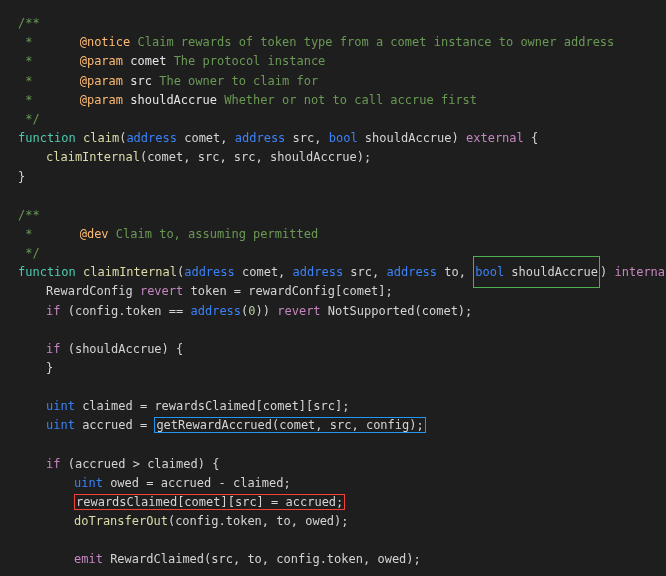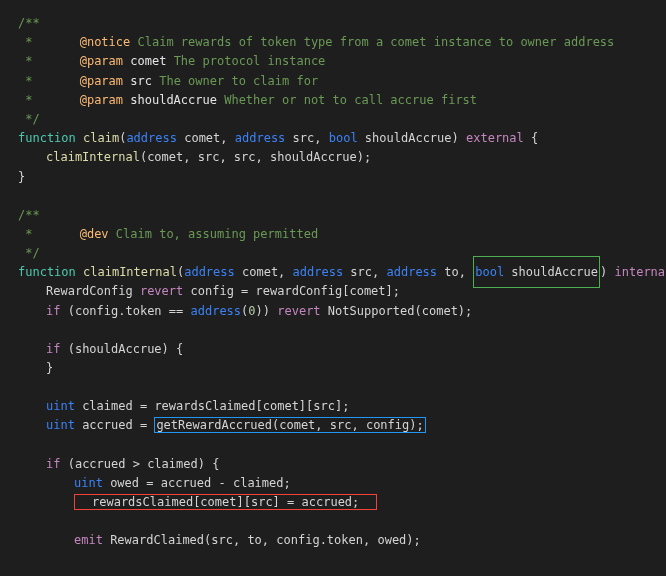--- a/index.html
+++ b/index.html
@@ -23,49 +23,50 @@
   .keyword { color: #c586c0; }
   .fn-kw { color: #4ec9b0; }
   .fn-name { color: #dcdcaa; }
   .type { color: #3b82f6; }
   .ident { color: #d4d4d4; }
   .punct { color: #d4d4d4; }
   .call { color: #dcdcaa; }
   .num { color: #b5cea8; }
   .box-green { border: 1.5px solid #4caf50; padding: 8px 1px; }
   .box-blue { border: 1.5px solid #2196f3; padding: 0 1px; }
-  .box-red { border: 1.5px solid #f44336; padding: 0 17px; }
+  .box-red { border: 1.5px solid #f44336; padding: 0 1px; }
   .blank { height: 19px; }
 </style>
 </head>
 <body>
 
 <div>
 <div class="line"><span class="comment">/**</span></div>
 <div class="line"><span class="comment"> * </span><span class="tag">@notice</span><span class="comment"> Claim rewards of token type from a comet instance to owner address</span></div>
 <div class="line"><span class="comment"> * </span><span class="tag">@param</span><span class="param-name"> comet</span><span class="comment"> The protocol instance</span></div>
 <div class="line"><span class="comment"> * </span><span class="tag">@param</span><span class="param-name"> src</span><span class="comment"> The owner to claim for</span></div>
 <div class="line"><span class="comment"> * </span><span class="tag">@param</span><span class="param-name"> shouldAccrue</span><span class="comment"> Whether or not to call accrue first</span></div>
 <div class="line"><span class="comment"> */</span></div>
 <div class="line"><span class="fn-kw">function</span><span class="fn-name"> claim</span><span class="punct">(</span><span class="type">address</span><span class="ident"> comet, </span><span class="type">address</span><span class="ident"> src, </span><span class="type">bool</span><span class="ident"> shouldAccrue) </span><span class="keyword">external</span><span class="punct"> {</span></div>
 <div class="line indent1"><span class="call">claimInternal</span><span class="ident">(comet, src, src, shouldAccrue);</span></div>
 <div class="line"><span class="punct">}</span></div>
 <div class="blank"></div>
 <div class="line"><span class="comment">/**</span></div>
 <div class="line"><span class="comment"> * </span><span class="tag">@dev</span><span class="comment"> Claim to, assuming permitted</span></div>
 <div class="line"><span class="comment"> */</span></div>
 <div class="line"><span class="fn-kw">function</span><span class="fn-name"> claimInternal</span><span class="punct">(</span><span class="type">address</span><span class="ident"> comet, </span><span class="type">address</span><span class="ident"> src, </span><span class="type">address</span><span class="ident"> to, </span><span class="box-green"><span class="type">bool</span><span class="ident"> shouldAccrue</span></span><span class="punct">) </span><span class="keyword">internal</span></div>
-<div class="line indent1"><span class="ident">RewardConfig </span><span class="keyword">revert</span><span class="ident"> config = rewardConfig[comet];</span></div>
+<div class="line indent1"><span class="ident">RewardConfig </span><span class="keyword">revert</span><span class="ident"> token = rewardConfig[comet];</span></div>
 <div class="line indent1"><span class="keyword">if</span><span class="ident"> (config.token == </span><span class="type">address</span><span class="punct">(</span><span class="num">0</span><span class="punct">)) </span><span class="keyword">revert</span><span class="ident"> NotSupported(comet);</span></div>
 <div class="blank"></div>
 <div class="line indent1"><span class="keyword">if</span><span class="ident"> (shouldAccrue) {</span></div>
 <div class="line indent1"><span class="punct">}</span></div>
 <div class="blank"></div>
 <div class="line indent1"><span class="type">uint</span><span class="ident"> claimed = rewardsClaimed[comet][src];</span></div>
 <div class="line indent1"><span class="type">uint</span><span class="ident"> accrued = </span><span class="box-blue ident">getRewardAccrued(comet, src, config);</span></div>
 <div class="blank"></div>
 <div class="line indent1"><span class="keyword">if</span><span class="ident"> (accrued &gt; claimed) {</span></div>
 <div class="line indent2"><span class="type">uint</span><span class="ident"> owed = accrued - claimed;</span></div>
 <div class="line indent2"><span class="box-red ident">rewardsClaimed[comet][src] = accrued;</span></div>
+<div class="line indent2"><span class="call">doTransferOut</span><span class="ident">(config.token, to, owed);</span></div>
 <div class="blank"></div>
 <div class="line indent2"><span class="keyword">emit</span><span class="ident"> RewardClaimed(src, to, config.token, owed);</span></div>
 
 </div>
 
 </body></html>

